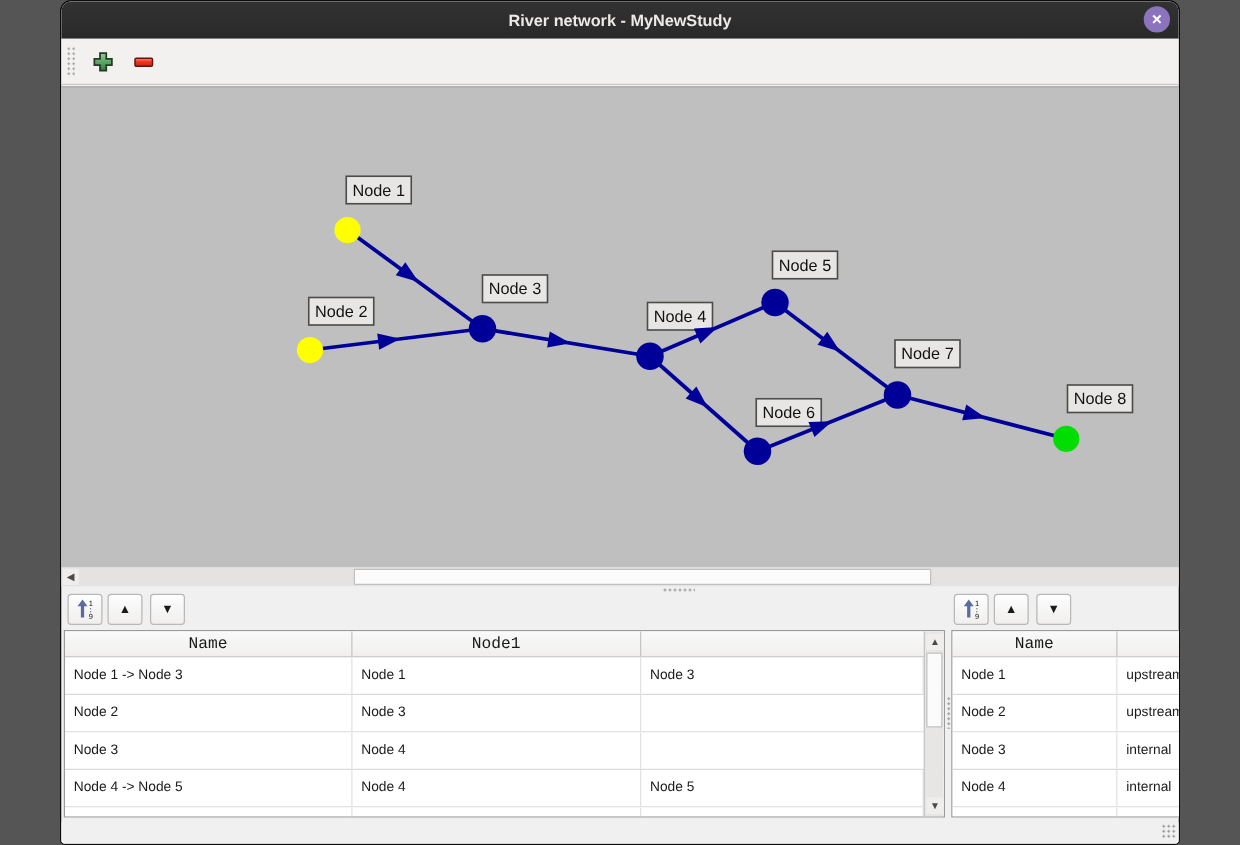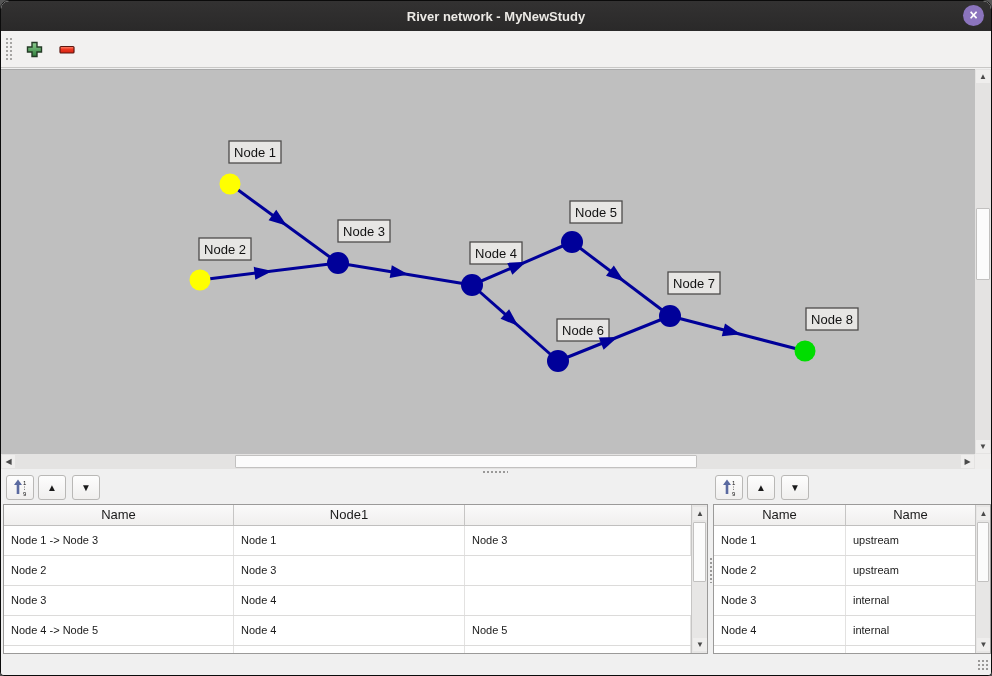--- a/index.html
+++ b/index.html
@@ -1,18 +1,18 @@
 <!DOCTYPE html>
 <html><head>
 <meta charset="utf-8">
 <style>
   * { margin:0; padding:0; box-sizing:border-box; }
   html,body { background:#555; font-family:"Liberation Sans", sans-serif; }
   .window {
-    position:relative; width:992px; height:676px; margin:0 auto;
+    position:relative; width:896px; height:676px; margin:0 auto;
     background:#f0f0f0; border:1px solid #0b0b0b;
     border-radius:9px 9px 4px 4px; overflow:hidden;
   }
   
   .titlebar {
     position:absolute; left:0; top:0; width:100%; height:30px;
     background:linear-gradient(#333232,#2a2929);
     display:flex; align-items:center; justify-content:center;
     border-radius:8px 8px 0 0;
   }
@@ -69,21 +69,21 @@
     background:linear-gradient(#fdfdfd,#f0efee); border:1px solid #b9b8b6;
     border-radius:3px; display:flex; align-items:center; justify-content:center;
     cursor:pointer; font-size:10px; color:#1a1a1a; padding:0;
   }
   
   .tbl {
     position:absolute; top:503px; height:150px; background:#fff;
     border:1px solid #9b9a99; overflow:hidden;
   }
   .tbl-head { display:grid; grid-template-columns:var(--cols); height:21px;
-    background:linear-gradient(#fafafa,#f0efee); border-bottom:1px solid #c0bfbe; }
+    background:linear-gradient(#fafafa,#f0efee); border-bottom:1px solid #c0bfbe;font-family:Liberation Mono, monospace; }
   .tbl-head .hc {
     font-size:13px; color:#1a1a1a; text-align:center; line-height:20px;
     border-right:1px solid #c6c5c4; overflow:hidden;
   }
   .tbl-row { display:grid; grid-template-columns:var(--cols); height:30px;
     background:#fff; border-bottom:1px solid #dcdbda; }
   .tbl-row .tc {
     font-size:11px; color:#1a1a1a; padding:0 7px; line-height:29px;
     border-right:1px solid #e3e2e1; white-space:nowrap; overflow:hidden;
   }

